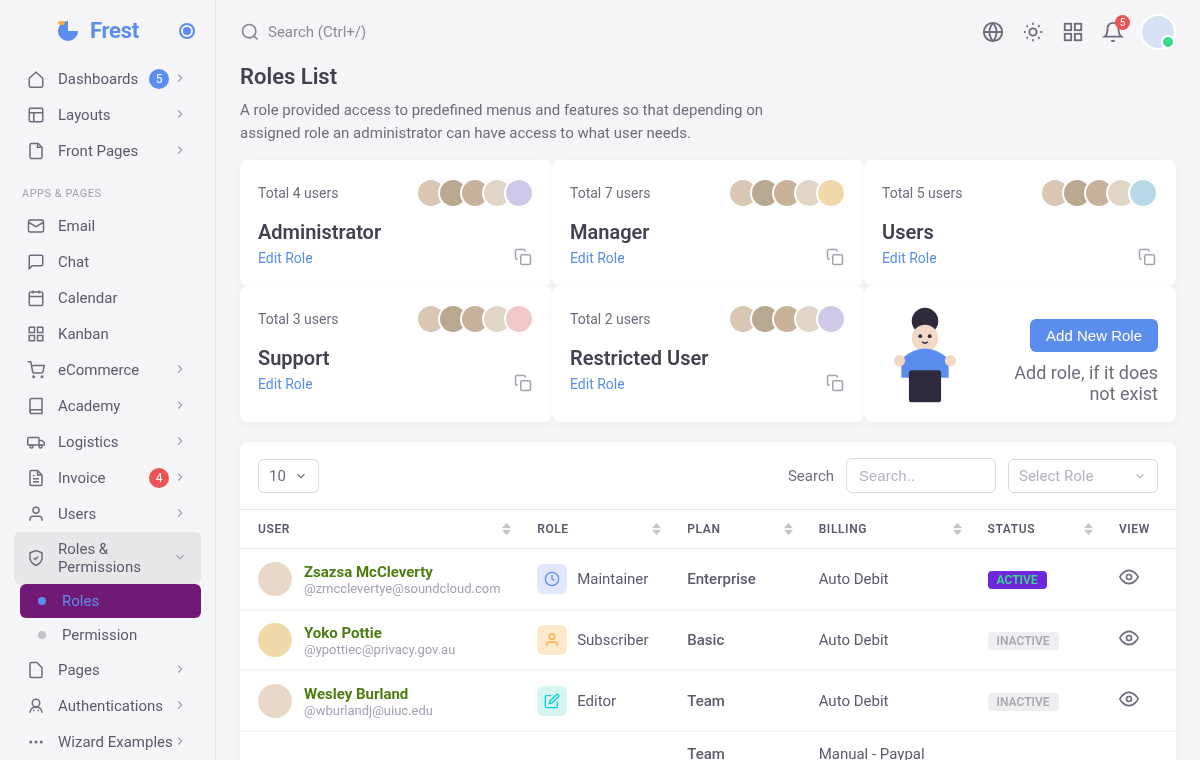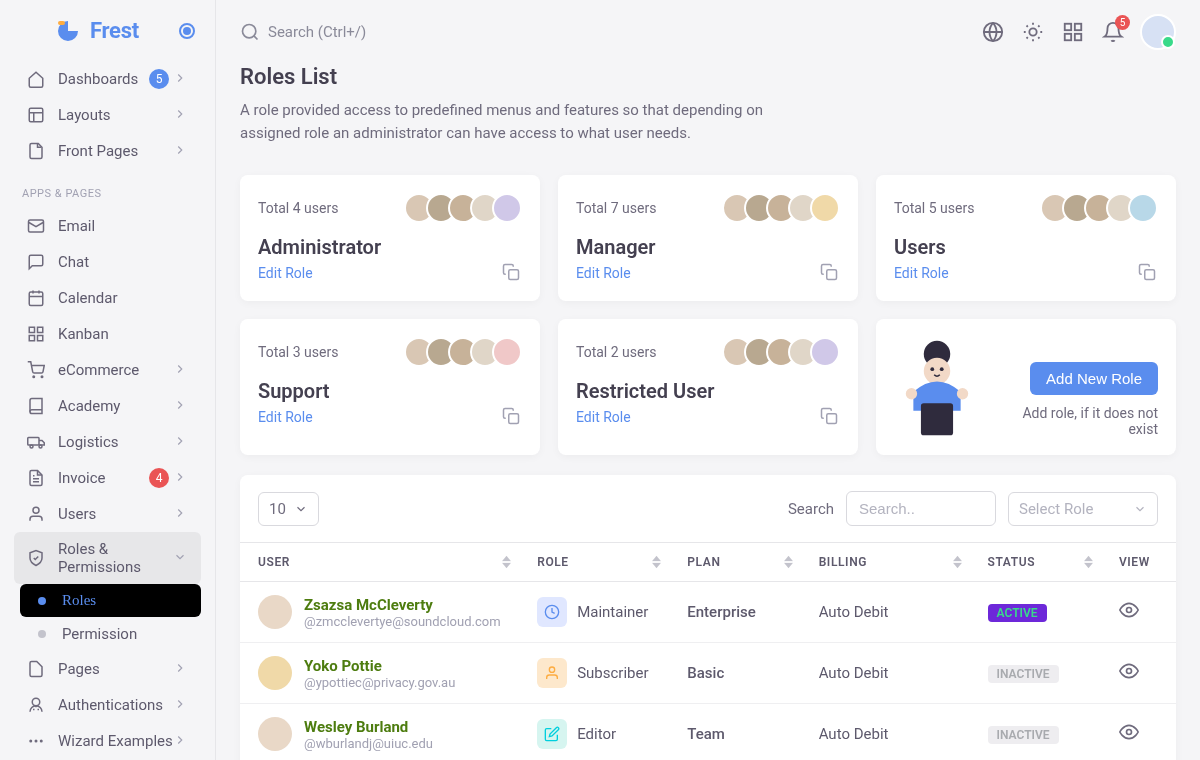--- a/index.html
+++ b/index.html
@@ -15,50 +15,50 @@
 .nav-item { display: flex; align-items: center; padding: 8px 12px; border-radius: 6px; cursor: pointer; position: relative; color: #5d596c; }
 .nav-item.open { background: #e7e7e9; }
 .nav-icon { width: 20px; height: 20px; margin-right: 12px; flex: 0 0 20px; display: flex; align-items: center; justify-content: center; color: #6f6b7d; }
 .nav-label { flex: 1; font-size: 15px; }
 .nav-arrow { width: 16px; height: 16px; color: #a1a1b2; }
 .badge-circle { background: #5a8dee; color: #fff; font-size: 12px; min-width: 20px; height: 20px; border-radius: 10px; display: inline-flex; align-items: center; justify-content: center; padding: 0 6px; margin-right: 4px; }
 .badge-circle.red { background: #ea5455; }
 .sub-nav { padding-left: 6px; }
 .sub-item { display: flex; align-items: center; padding: 8px 12px 8px 18px; border-radius: 6px; cursor: pointer; color: #5d596c; }
 .sub-item .dot { width: 8px; height: 8px; border-radius: 50%; background: #c3c3cc; margin-right: 16px; }
-.sub-item.active { background: #000000; color: #5a8dee; font-family: Liberation Serif, serif; }
+.sub-item.active { background: #701a75; color: #5a8dee; }
 .sub-item.active .dot { background: #5a8dee; }
 .main { flex: 1; display: flex; flex-direction: column; overflow: hidden; }
 .topbar { display: flex; align-items: center; padding: 14px 24px; }
 .search-wrap { display: flex; align-items: center; color: #8a8a99; font-size: 15px; cursor: pointer; }
 .search-wrap svg { margin-right: 8px; }
 .top-actions { margin-left: auto; display: flex; align-items: center; gap: 14px; }
 .icon-btn { width: 26px; height: 26px; display: flex; align-items: center; justify-content: center; color: #6f6b7d; cursor: pointer; position: relative; }
 .notif-dot { position: absolute; top: -4px; right: -4px; background: #ea5455; color: #fff; font-size: 10px; min-width: 15px; height: 15px; border-radius: 8px; display: flex; align-items: center; justify-content: center; padding: 0 3px; }
 .avatar-img { width: 36px; height: 36px; border-radius: 50%; background: #d7e1f4; border: 2px solid #fff; position: relative; }
 .avatar-img::after { content: ""; position: absolute; right: -1px; bottom: -1px; width: 10px; height: 10px; background: #39da8a; border: 2px solid #fff; border-radius: 50%; }
 .content { flex: 1; overflow-y: auto; padding: 0 24px 24px; }
 .page-title { font-size: 22px; font-weight: 600; color: #444050; margin-bottom: 10px; }
-.page-desc { color: #6f6b7d; max-width: 560px; margin-bottom: 31px; line-height: 1.5; }
-.cards-grid { display: grid; grid-template-columns: repeat(3, 1fr); gap: 18px; margin-bottom: 20px; }
+.page-desc { color: #6f6b7d; max-width: 560px; margin-bottom: 16px; line-height: 1.5; }
+.cards-grid { display: grid; grid-template-columns: repeat(3, 1fr); margin-bottom: 20px; }
 .role-card { background: #fff; border-radius: 8px; padding: 18px; box-shadow: 0 2px 8px rgba(0,0,0,0.04); }
 .role-card-head { display: flex; align-items: center; justify-content: space-between; margin-bottom: 12px; }
 .total-users { color: #6f6b7d; font-size: 14px; }
 .avatar-stack { display: flex; }
 .avatar-stack .av { width: 30px; height: 30px; border-radius: 50%; border: 2px solid #fff; margin-left: -8px; background: #e0d6c8; display: flex; align-items: center; justify-content: center; font-size: 11px; overflow: hidden; }
 .avatar-stack .av:first-child { margin-left: 0; }
 .role-name { font-size: 20px; font-weight: 600; color: #444050; margin-bottom: 4px; }
 .role-actions { display: flex; align-items: center; justify-content: space-between; }
 .edit-link { color: #5a8dee; font-size: 14px; cursor: pointer; }
 .copy-btn { width: 20px; height: 20px; color: #a1a1b2; cursor: pointer; }
 .add-card { display: flex; align-items: flex-end; justify-content: space-between; }
 .illus { width: 86px; height: 100px; position: relative; }
 .add-right { text-align: right; }
 .btn-primary { background: #5a8dee; color: #fff; border: none; padding: 8px 16px; border-radius: 6px; font-size: 15px; cursor: pointer; margin-bottom: 10px; }
-.add-hint { color: #6f6b7d; font-size: 14px; max-width: 150px; }
+.add-hint { color: #6f6b7d; font-size: 18px; max-width: 150px; }
 .table-card { background: #fff; border-radius: 8px; box-shadow: 0 2px 8px rgba(0,0,0,0.04); }
 .table-toolbar { display: flex; align-items: center; padding: 16px 18px; gap: 12px; }
 .select-box { display: inline-flex; align-items: center; border: 1px solid #d9d9de; border-radius: 6px; padding: 7px 10px; color: #6f6b7d; cursor: pointer; gap: 8px; min-width: 54px; }
 .spacer { flex: 1; }
 .filter-label { color: #6f6b7d; font-size: 15px; }
 .input { border: 1px solid #d9d9de; border-radius: 6px; padding: 8px 12px; font-size: 15px; color: #6f6b7d; width: 150px; }
 .input::placeholder { color: #b3b3bf; }
 .role-select { width: 150px; position: relative; }
 .role-select .select-box { width: 100%; justify-content: space-between; color: #b3b3bf; }
 table { width: 100%; border-collapse: collapse; }

